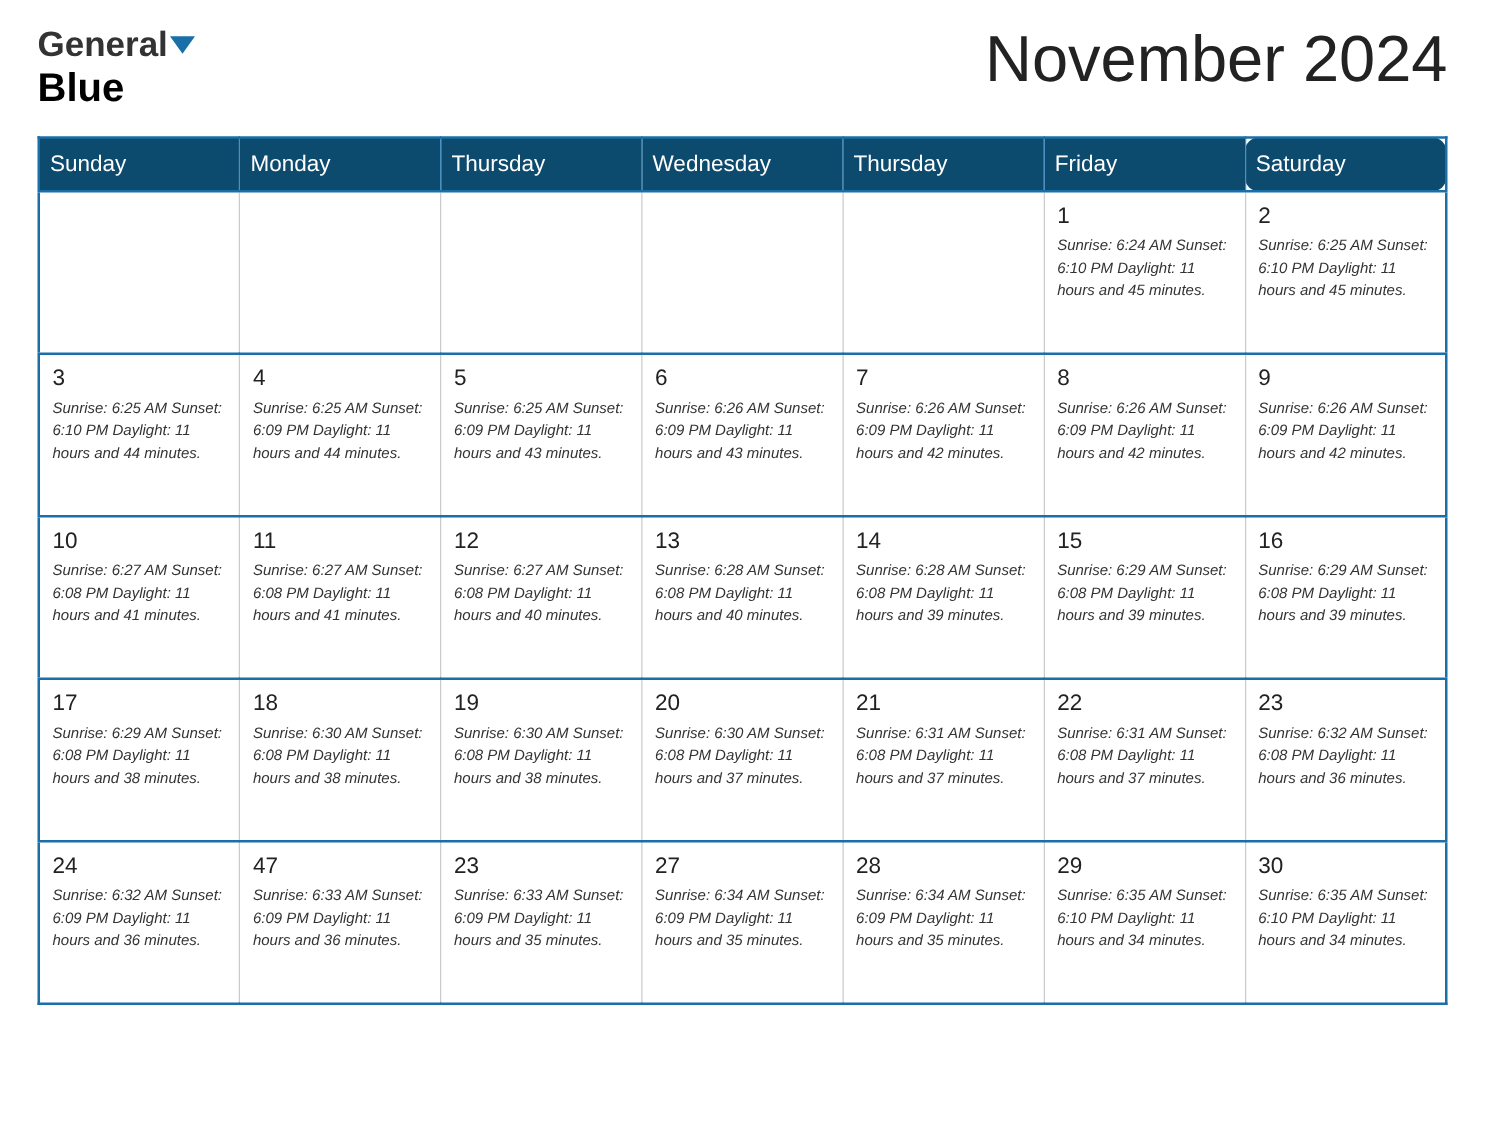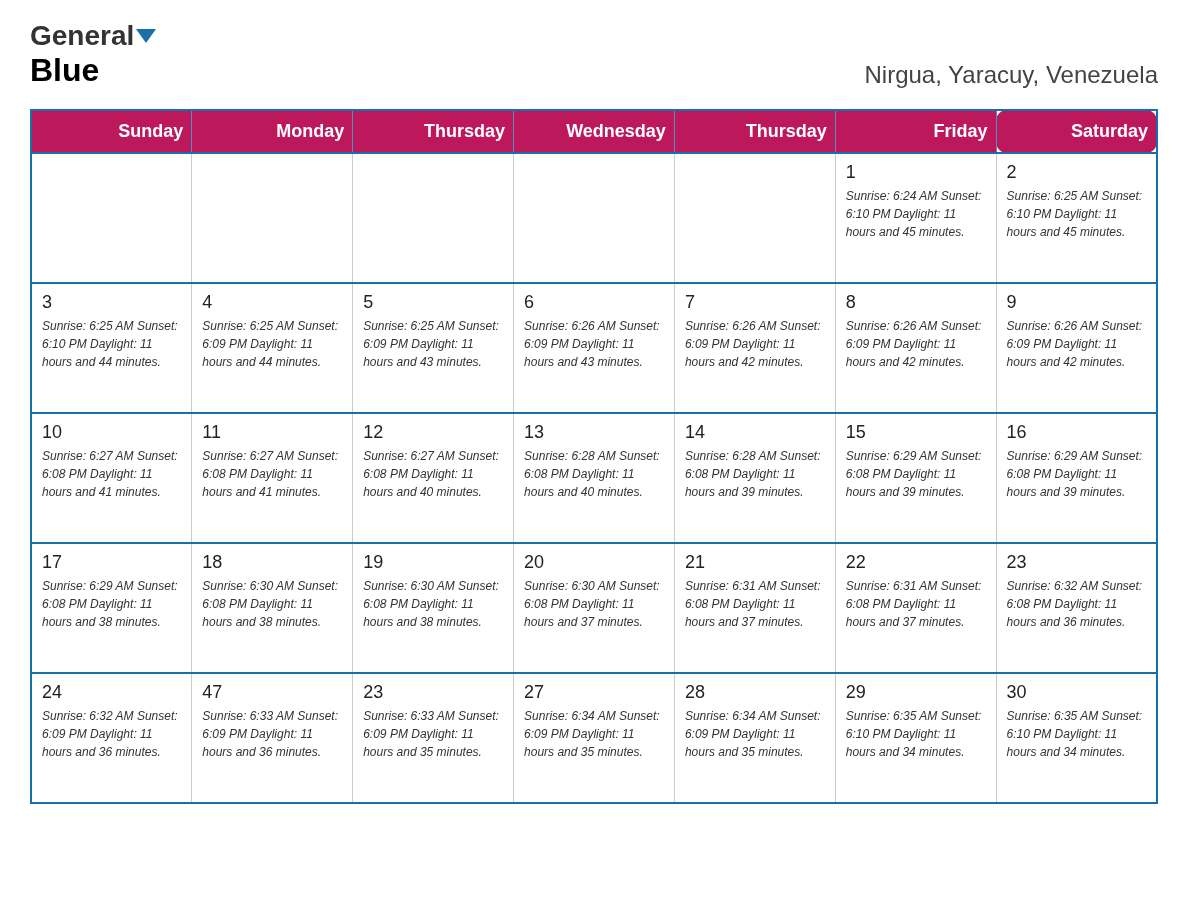--- a/index.html
+++ b/index.html
@@ -6,21 +6,21 @@
     body {
       background: #fff;
       font-family: Arial, sans-serif;
       width: 1188px;
       min-height: 918px;
       padding: 20px 30px;
     }
     .header-area {
       display: flex;
       justify-content: space-between;
-      align-items: flex-end;
+      align-items: flex-start;
       margin-bottom: 20px;
     }
     .logo-text-general {
       font-size: 28px;
       font-weight: bold;
       color: #333;
     }
     .logo-blue {
       font-size: 32px;
       font-weight: bold;
@@ -43,26 +43,26 @@
       font-size: 24px;
       color: #444;
       margin-top: 4px;
     }
     .calendar-table {
       width: 100%;
       border-collapse: collapse;
       border: 2px solid #1a6fa8;
     }
     .calendar-table thead tr th {
-      background-color: #be185d;
+      background-color: #0c4a6e;
       color: #fff;
       font-size: 18px;
-      font-weight: bold;
+      font-weight: normal;
       padding: 10px 8px;
-      text-align: right;
+      text-align: left;
       border-right: 1px solid #4a8fc0;
     }
     .calendar-table thead tr th:last-child {
       border-right: none;
       border-radius: 11px;
     }
     .calendar-table tbody tr {
       border-top: 2px solid #1a6fa8;
     }
     .calendar-table tbody tr td {
@@ -118,21 +118,21 @@
       <span class="logo-text-general">General</span>
       <div class="logo-arrow-container">
         <div class="arrow-shape"></div>
       </div>
     </div>
     <div class="logo-line2">
       <span class="logo-blue">Blue</span>
     </div>
   </div>
   <div class="title-area">
-    <div class="location">Nirgua, Yaracuy, Venezuela</div>
+    <div class="month-title">November 2024</div>
   </div>
 </div>
 
 <table class="calendar-table">
   <thead>
     <tr id="header-row">
         <th>Sunday</th>
         <th>Monday</th>
         <th>Thursday</th>
         <th>Wednesday</th>

